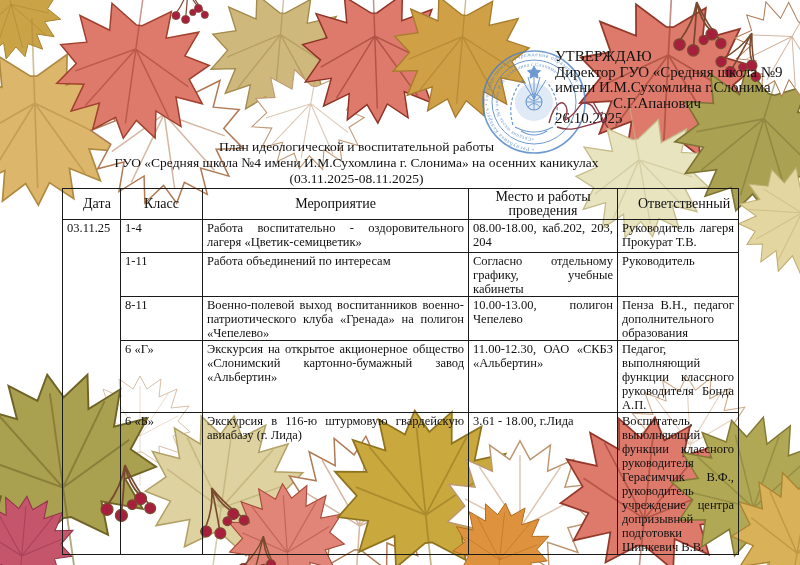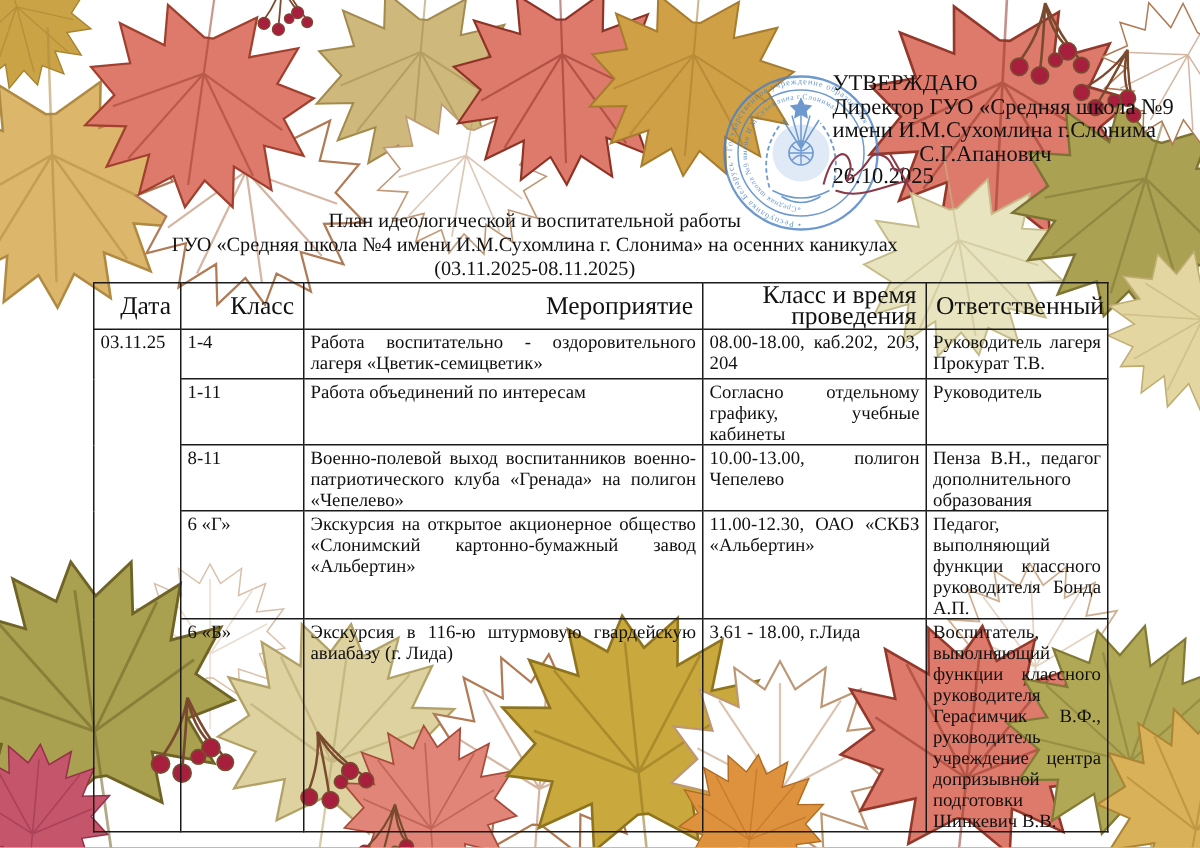--- a/index.html
+++ b/index.html
@@ -11,21 +11,21 @@
   .approval{position:absolute;left:533px;top:49px;width:204px;z-index:2;
             font-size:15px;line-height:15.5px;white-space:nowrap;margin-left:22px;}
   .approval .sig{text-align:center;}
   .title{position:absolute;left:0;top:139px;width:713px;text-align:center;z-index:2;
          font-size:13.5px;line-height:16px;}
   table.plan{position:absolute;left:62px;top:188px;width:676px;z-index:2;
              border-collapse:collapse;table-layout:fixed;
              font-size:12.5px;line-height:14px;background:transparent;}
   table.plan td{border:1px solid #1a1a1a;vertical-align:top;padding:1px 4px 0 4px;
                 overflow:hidden;}
-  table.plan tr.hdr td{text-align:right;padding:1px 6px;font-size:17px;vertical-align:middle;}
+  table.plan tr.hdr td{text-align:center;padding:1px 20px;font-size:14px;vertical-align:middle;}
   td.date{font-weight:normal;}
   td.just{text-align:justify;margin-top:24px;}
 </style>
 </head>
 <body>
 
 <div class="page">
 
   <svg class="decor" width="800" height="565" viewBox="0 0 800 565">
     <defs>
@@ -124,21 +124,21 @@
         <col style="width:82px">
         <col style="width:266px">
         <col style="width:149px">
         <col style="width:121px">
       </colgroup>
     <tbody>
       <tr class="hdr" style="height:19px">
         <td>Дата</td>
         <td>Класс</td>
         <td>Мероприятие</td>
-        <td>Класс и время проведения</td>
+        <td>Место и работы проведения</td>
         <td>Ответственный</td>
       </tr>
       <tr style="height:33px">
         <td class="date" rowspan="5">03.11.25</td>
         <td>1-4</td>
         <td class="just">Работа воспитательно - оздоровительного лагеря «Цветик-семицветик»</td>
         <td class="just">08.00-18.00, каб.202, 203, 204</td>
         <td class="just">Руководитель лагеря Прокурат Т.В.</td>
       </tr>
       <tr style="height:42px">

